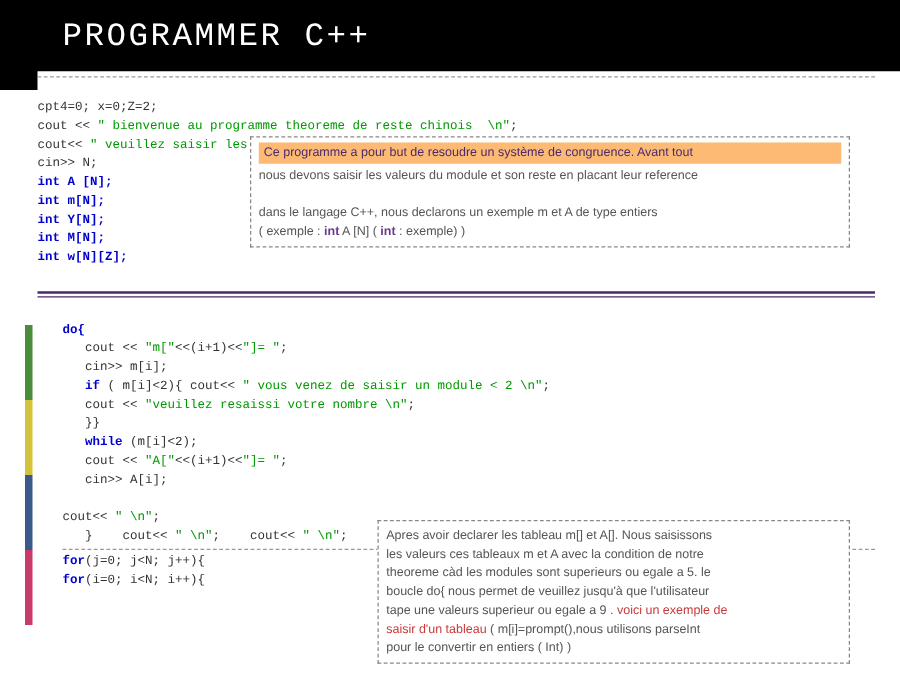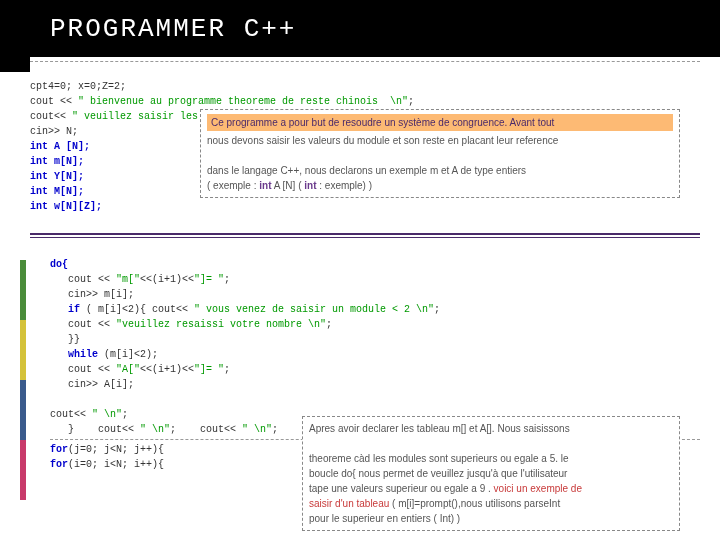--- a/index.html
+++ b/index.html
@@ -165,26 +165,26 @@
 <div class="annotation-box annotation1">
   <span class="hl-title">Ce programme a pour but de resoudre un système de congruence. Avant tout</span>
   <span>nous devons saisir les valeurs du module et son reste en placant leur reference</span><br>
   <br>
   <span>dans le langage C++, nous declarons un exemple  m et A de type entiers</span><br>
   <span><span>( exemple : </span><b class="hl-purple">int</b><span> A [N] ( </span><b class="hl-purple">int</b><span> : exemple) )</span></span>
 </div>
 
 <div class="annotation-box annotation2">
   <span>Apres avoir declarer les tableau m[] et A[]. Nous saisissons</span><br>
-  <br>
+  <span>les valeurs ces tableaux m et A avec la condition de notre</span><br>
   <span>theoreme càd les modules sont superieurs  ou egale a 5. le</span><br>
   <span>boucle do{ nous permet de veuillez jusqu'à que l'utilisateur</span><br>
   <span><span>tape une valeurs superieur ou egale a 9 . </span><span class="hl-red">voici un exemple de</span></span><br>
   <span><span class="hl-red">saisir d'un tableau</span><span> ( m[i]=prompt(),nous utilisons parseInt</span></span><br>
-  <span>pour le superieur en entiers ( Int) )</span>
+  <span>pour le convertir en entiers ( Int) )</span>
 </div>
 
 <div class="left-stripes">
   <div class="stripe s1"></div>
   <div class="stripe s2"></div>
   <div class="stripe s3"></div>
   <div class="stripe s4"></div>
 </div>
 
 </body></html>

